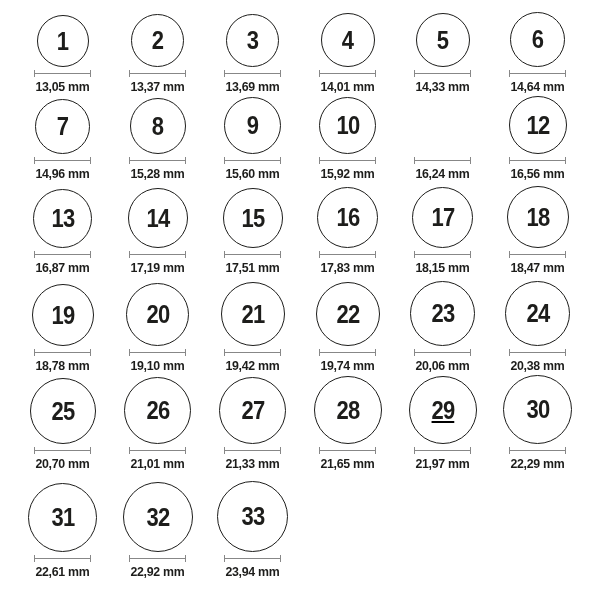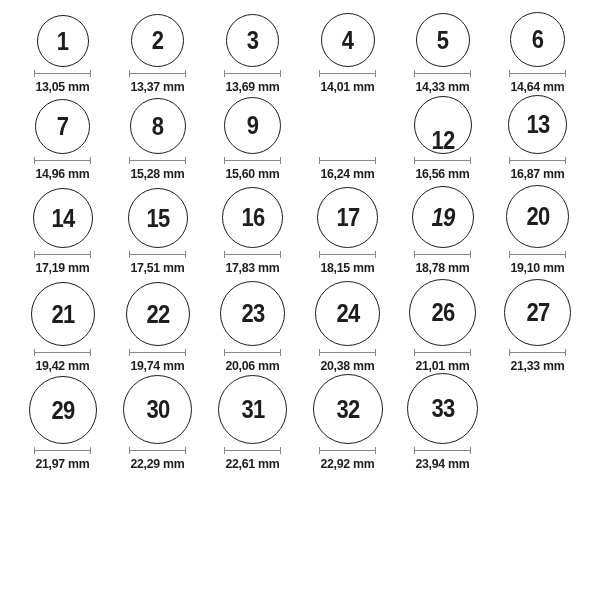--- a/index.html
+++ b/index.html
@@ -136,25 +136,32 @@
       <div class="label">15,28 mm</div>
     </div>
     <div class="cell">
       <div class="circle" style="width: 57px; height: 57px;">
         <span class="num">9</span>
       </div>
       <div class="dim"></div>
       <div class="label">15,60 mm</div>
     </div>
     <div class="cell">
+      <div class="circle" style="width: 57px; height: 57px;">
+        <span class="num">10</span>
+      </div>
+      <div class="dim"></div>
+      <div class="label">15,92 mm</div>
+    </div>
+    <div class="cell">
       <div class="dim"></div>
       <div class="label">16,24 mm</div>
     </div>
     <div class="cell">
-      <div class="circle" style="width: 58px; height: 58px; align-items: flex-end;">
+      <div class="circle" style="width: 58px; height: 58px;">
         <span class="num">12</span>
       </div>
       <div class="dim"></div>
       <div class="label">16,56 mm</div>
     </div>
     <div class="cell">
       <div class="circle" style="width: 59px; height: 59px;">
         <span class="num">13</span>
       </div>
       <div class="dim"></div>
@@ -182,21 +189,28 @@
       <div class="label">17,83 mm</div>
     </div>
     <div class="cell">
       <div class="circle" style="width: 61px; height: 61px;">
         <span class="num">17</span>
       </div>
       <div class="dim"></div>
       <div class="label">18,15 mm</div>
     </div>
     <div class="cell">
-      <div class="circle" style="width: 62px; height: 62px; font-style: italic;">
+      <div class="circle" style="width: 62px; height: 62px;">
+        <span class="num">18</span>
+      </div>
+      <div class="dim"></div>
+      <div class="label">18,47 mm</div>
+    </div>
+    <div class="cell">
+      <div class="circle" style="width: 62px; height: 62px;">
         <span class="num">19</span>
       </div>
       <div class="dim"></div>
       <div class="label">18,78 mm</div>
     </div>
     <div class="cell">
       <div class="circle" style="width: 63px; height: 63px;">
         <span class="num">20</span>
       </div>
       <div class="dim"></div>
@@ -224,35 +238,49 @@
       <div class="label">20,06 mm</div>
     </div>
     <div class="cell">
       <div class="circle" style="width: 65px; height: 65px;">
         <span class="num">24</span>
       </div>
       <div class="dim"></div>
       <div class="label">20,38 mm</div>
     </div>
     <div class="cell">
+      <div class="circle" style="width: 66px; height: 66px;">
+        <span class="num">25</span>
+      </div>
+      <div class="dim"></div>
+      <div class="label">20,70 mm</div>
+    </div>
+    <div class="cell">
       <div class="circle" style="width: 67px; height: 67px;">
         <span class="num">26</span>
       </div>
       <div class="dim"></div>
       <div class="label">21,01 mm</div>
     </div>
     <div class="cell">
       <div class="circle" style="width: 67px; height: 67px; text-align: right;">
         <span class="num">27</span>
       </div>
       <div class="dim"></div>
       <div class="label">21,33 mm</div>
     </div>
     <div class="cell">
       <div class="circle" style="width: 68px; height: 68px;">
+        <span class="num">28</span>
+      </div>
+      <div class="dim"></div>
+      <div class="label">21,65 mm</div>
+    </div>
+    <div class="cell">
+      <div class="circle" style="width: 68px; height: 68px; text-decoration: underline;">
         <span class="num">29</span>
       </div>
       <div class="dim"></div>
       <div class="label">21,97 mm</div>
     </div>
     <div class="cell">
       <div class="circle" style="width: 69px; height: 69px; justify-content: center;">
         <span class="num">30</span>
       </div>
       <div class="dim"></div>

